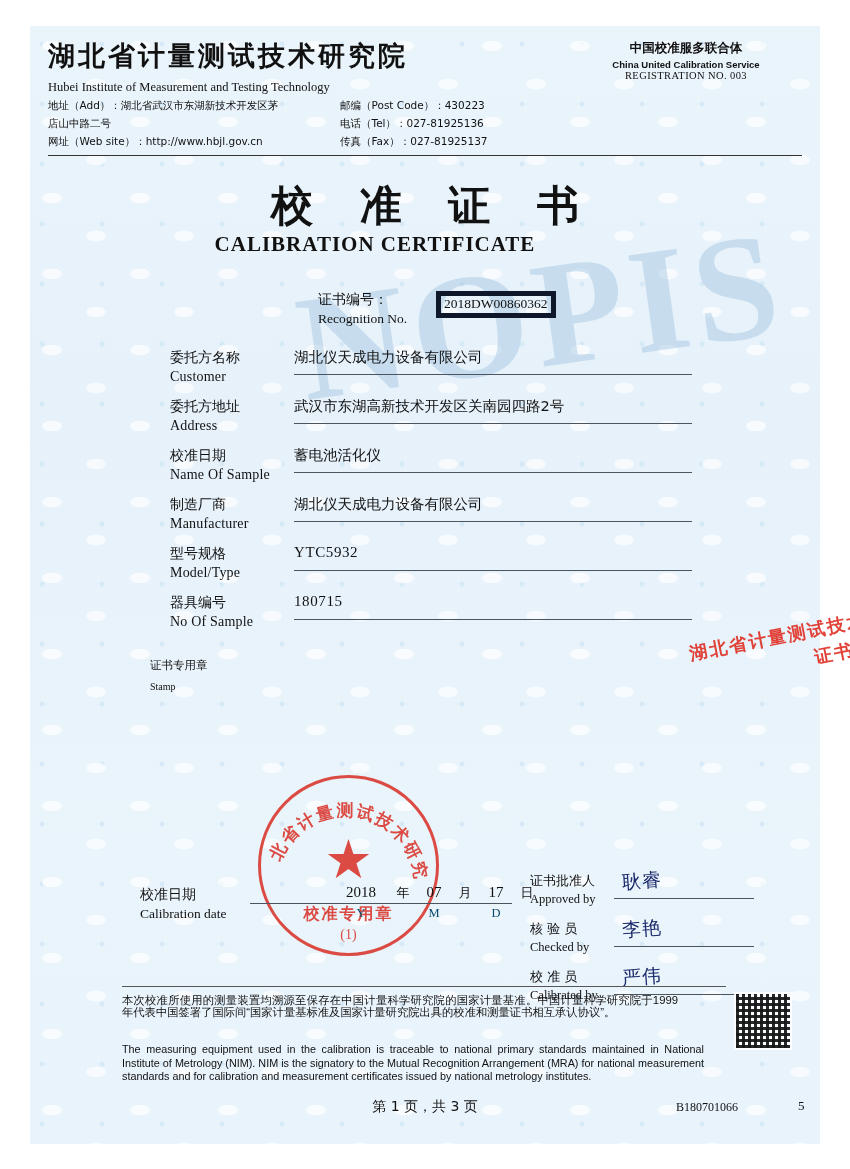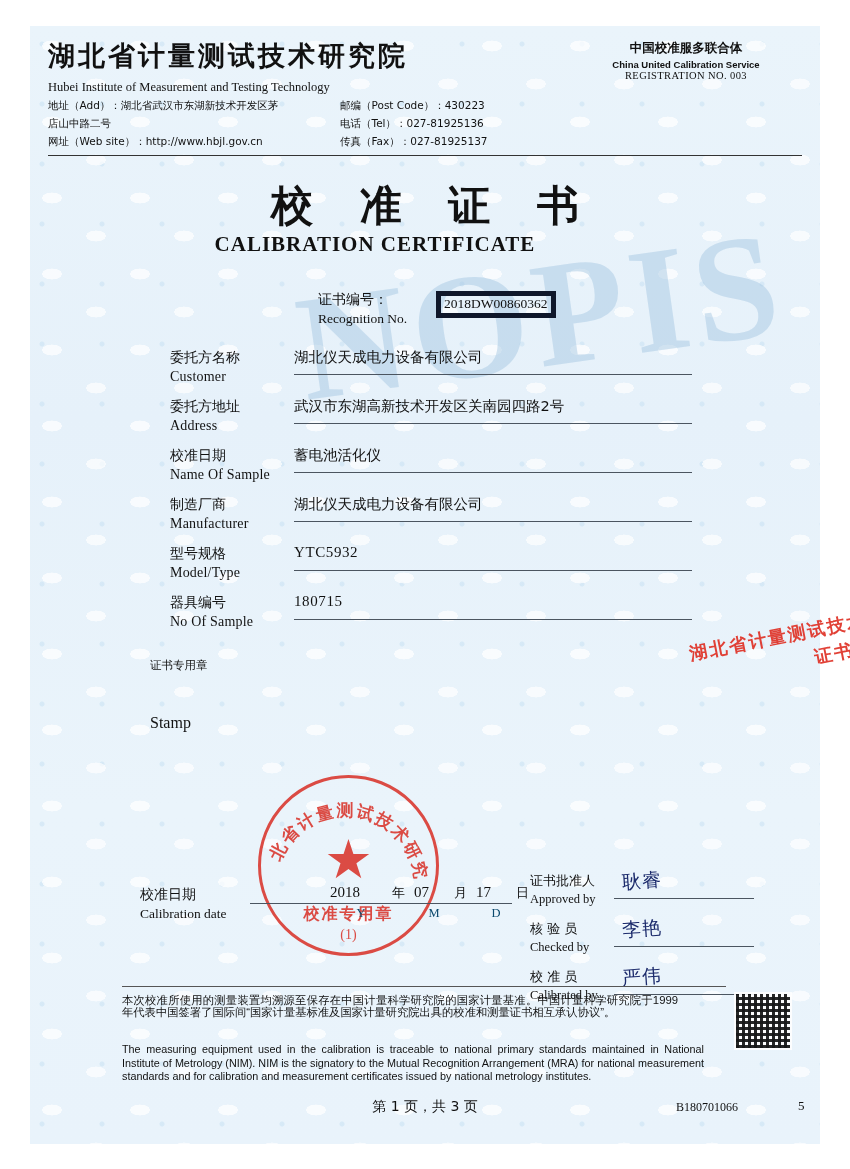--- a/index.html
+++ b/index.html
@@ -222,21 +222,21 @@
 
   
   #stamp-label {
     position: absolute;
     left: 150px; top: 655px;
     font-family: "DejaVu Sans", sans-serif;
     font-size: 11.5px;
     color: #111;
     line-height: 21px;
   }
-  #stamp-label .en { font-family: "Liberation Serif", serif; font-size: 16px; margin-top: 36px; }
+  #stamp-label .en { font-family: "Liberation Serif", serif; font-size: 10px; }
 
   
   #seal {
     position: absolute;
     left: 258px; top: 775px;
     width: 175px; height: 175px;
     border: 3px solid #d9342b;
     border-radius: 50%;
     color: #d9342b;
     opacity: .88;
@@ -303,21 +303,21 @@
     line-height: 20px;
   }
   #date-label .en { display: block; font-family: "Liberation Serif", serif; font-size: 13.5px; }
   #date-values {
     position: absolute;
     left: 330px; top: 884px;
     font-family: "Liberation Serif", serif;
     font-size: 15px;
     color: #111;
   }
-  #date-values .cell { display: inline-block; }
+  #date-values .cell { display: inline-block; text-align: center; }
   #date-values .y { width: 62px; }
   #date-values .u { width: 22px; font-family: "DejaVu Sans", sans-serif; font-size: 13px; }
   #date-values .m, #date-values .d { width: 40px; }
   #date-sub {
     position: absolute;
     left: 330px; top: 906px;
     font-family: "Liberation Serif", serif;
     font-size: 12.5px;
     color: #0c4a6e;
   }

